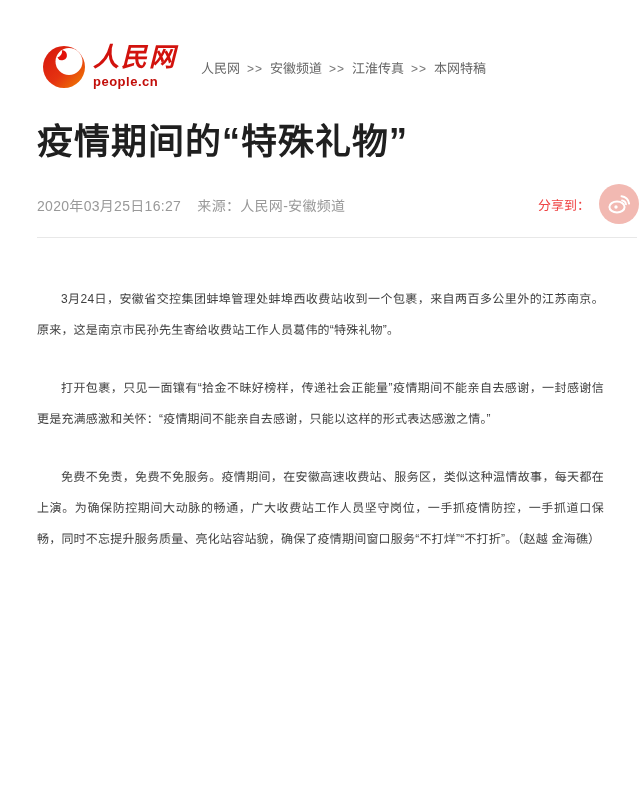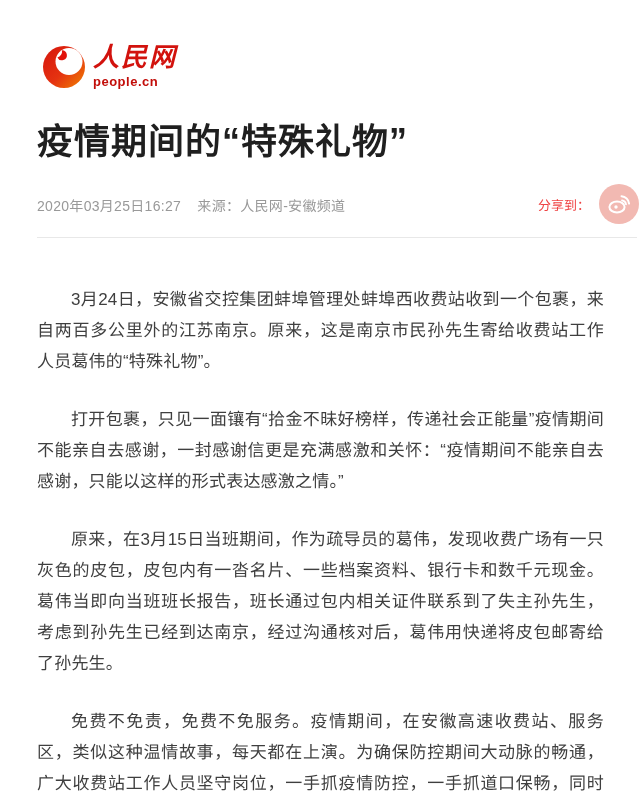--- a/index.html
+++ b/index.html
@@ -115,21 +115,21 @@
     margin: 7px 3px 0 37px;
     height: 0;
   }
 
   
   .article-body {
     padding: 46px 36px 0 37px;
   }
   .article-body p {
     margin: 0 0 27px 0;
-    font-size: 17px;
+    font-size: 12px;
     line-height: 31px;
     color: #3f3f3f;
     text-indent: 2em;
     text-align: justify;
     letter-spacing: 0.2px;
   }
 </style>
 </head>
 <body>
 
@@ -150,20 +150,23 @@
           <circle cx="29" cy="19.5" r="13.5" fill="#ffffff"></circle>
           <path d="M22 8.2 a5 5 0 1 1 -4.6 7.2 a6.5 6.5 0 0 0 4.6 -7.2 z" fill="#e2120b"></path>
         </svg>
       </span>
       <span class="logo-text">
         <div class="brand-cn">人民网</div>
         <div class="brand-en">people.cn</div>
       </span>
     </div>
 
+    <nav class="breadcrumb">
+      <a>人民网</a><span class="sep">&gt;&gt;</span><a>安徽频道</a><span class="sep">&gt;&gt;</span><a>江淮传真</a><span class="sep">&gt;&gt;</span><a>本网特稿</a>
+    </nav>
   </header>
 
   <h1 class="article-title">疫情期间的“特殊礼物”</h1>
 
   <div class="meta-row">
     <div class="meta-left">
       <span>2020年03月25日16:27</span>
       <span class="src">
         <span>来源：</span><a>人民网-安徽频道</a>
       </span>
@@ -181,17 +184,16 @@
         </span>
       </a>
     </div>
   </div>
 
   <hr class="divider">
 
   <article class="article-body">
     <p>3月24日，安徽省交控集团蚌埠管理处蚌埠西收费站收到一个包裹，来自两百多公里外的江苏南京。原来，这是南京市民孙先生寄给收费站工作人员葛伟的“特殊礼物”。</p>
     <p>打开包裹，只见一面镶有“拾金不昧好榜样，传递社会正能量”疫情期间不能亲自去感谢，一封感谢信更是充满感激和关怀：“疫情期间不能亲自去感谢，只能以这样的形式表达感激之情。”</p>
-    <p>原来，在3月15日当班期间，作为疏导员的葛伟，发现收费广场有一只灰色的皮包，皮包内有一沓名片、一些档案资料、银行卡和数千元现金。葛伟当即向当班班长报告，班长通过包内相关证件联系到了失主孙先生，考虑到孙先生已经到达南京，经过沟通核对后，葛伟用快递将皮包邮寄给了孙先生。</p>
     <p>免费不免责，免费不免服务。疫情期间，在安徽高速收费站、服务区，类似这种温情故事，每天都在上演。为确保防控期间大动脉的畅通，广大收费站工作人员坚守岗位，一手抓疫情防控，一手抓道口保畅，同时不忘提升服务质量、亮化站容站貌，确保了疫情期间窗口服务“不打烊”“不打折”。（赵越 金海礁）</p>
   </article>
 
 </div>
 
 </body></html>

